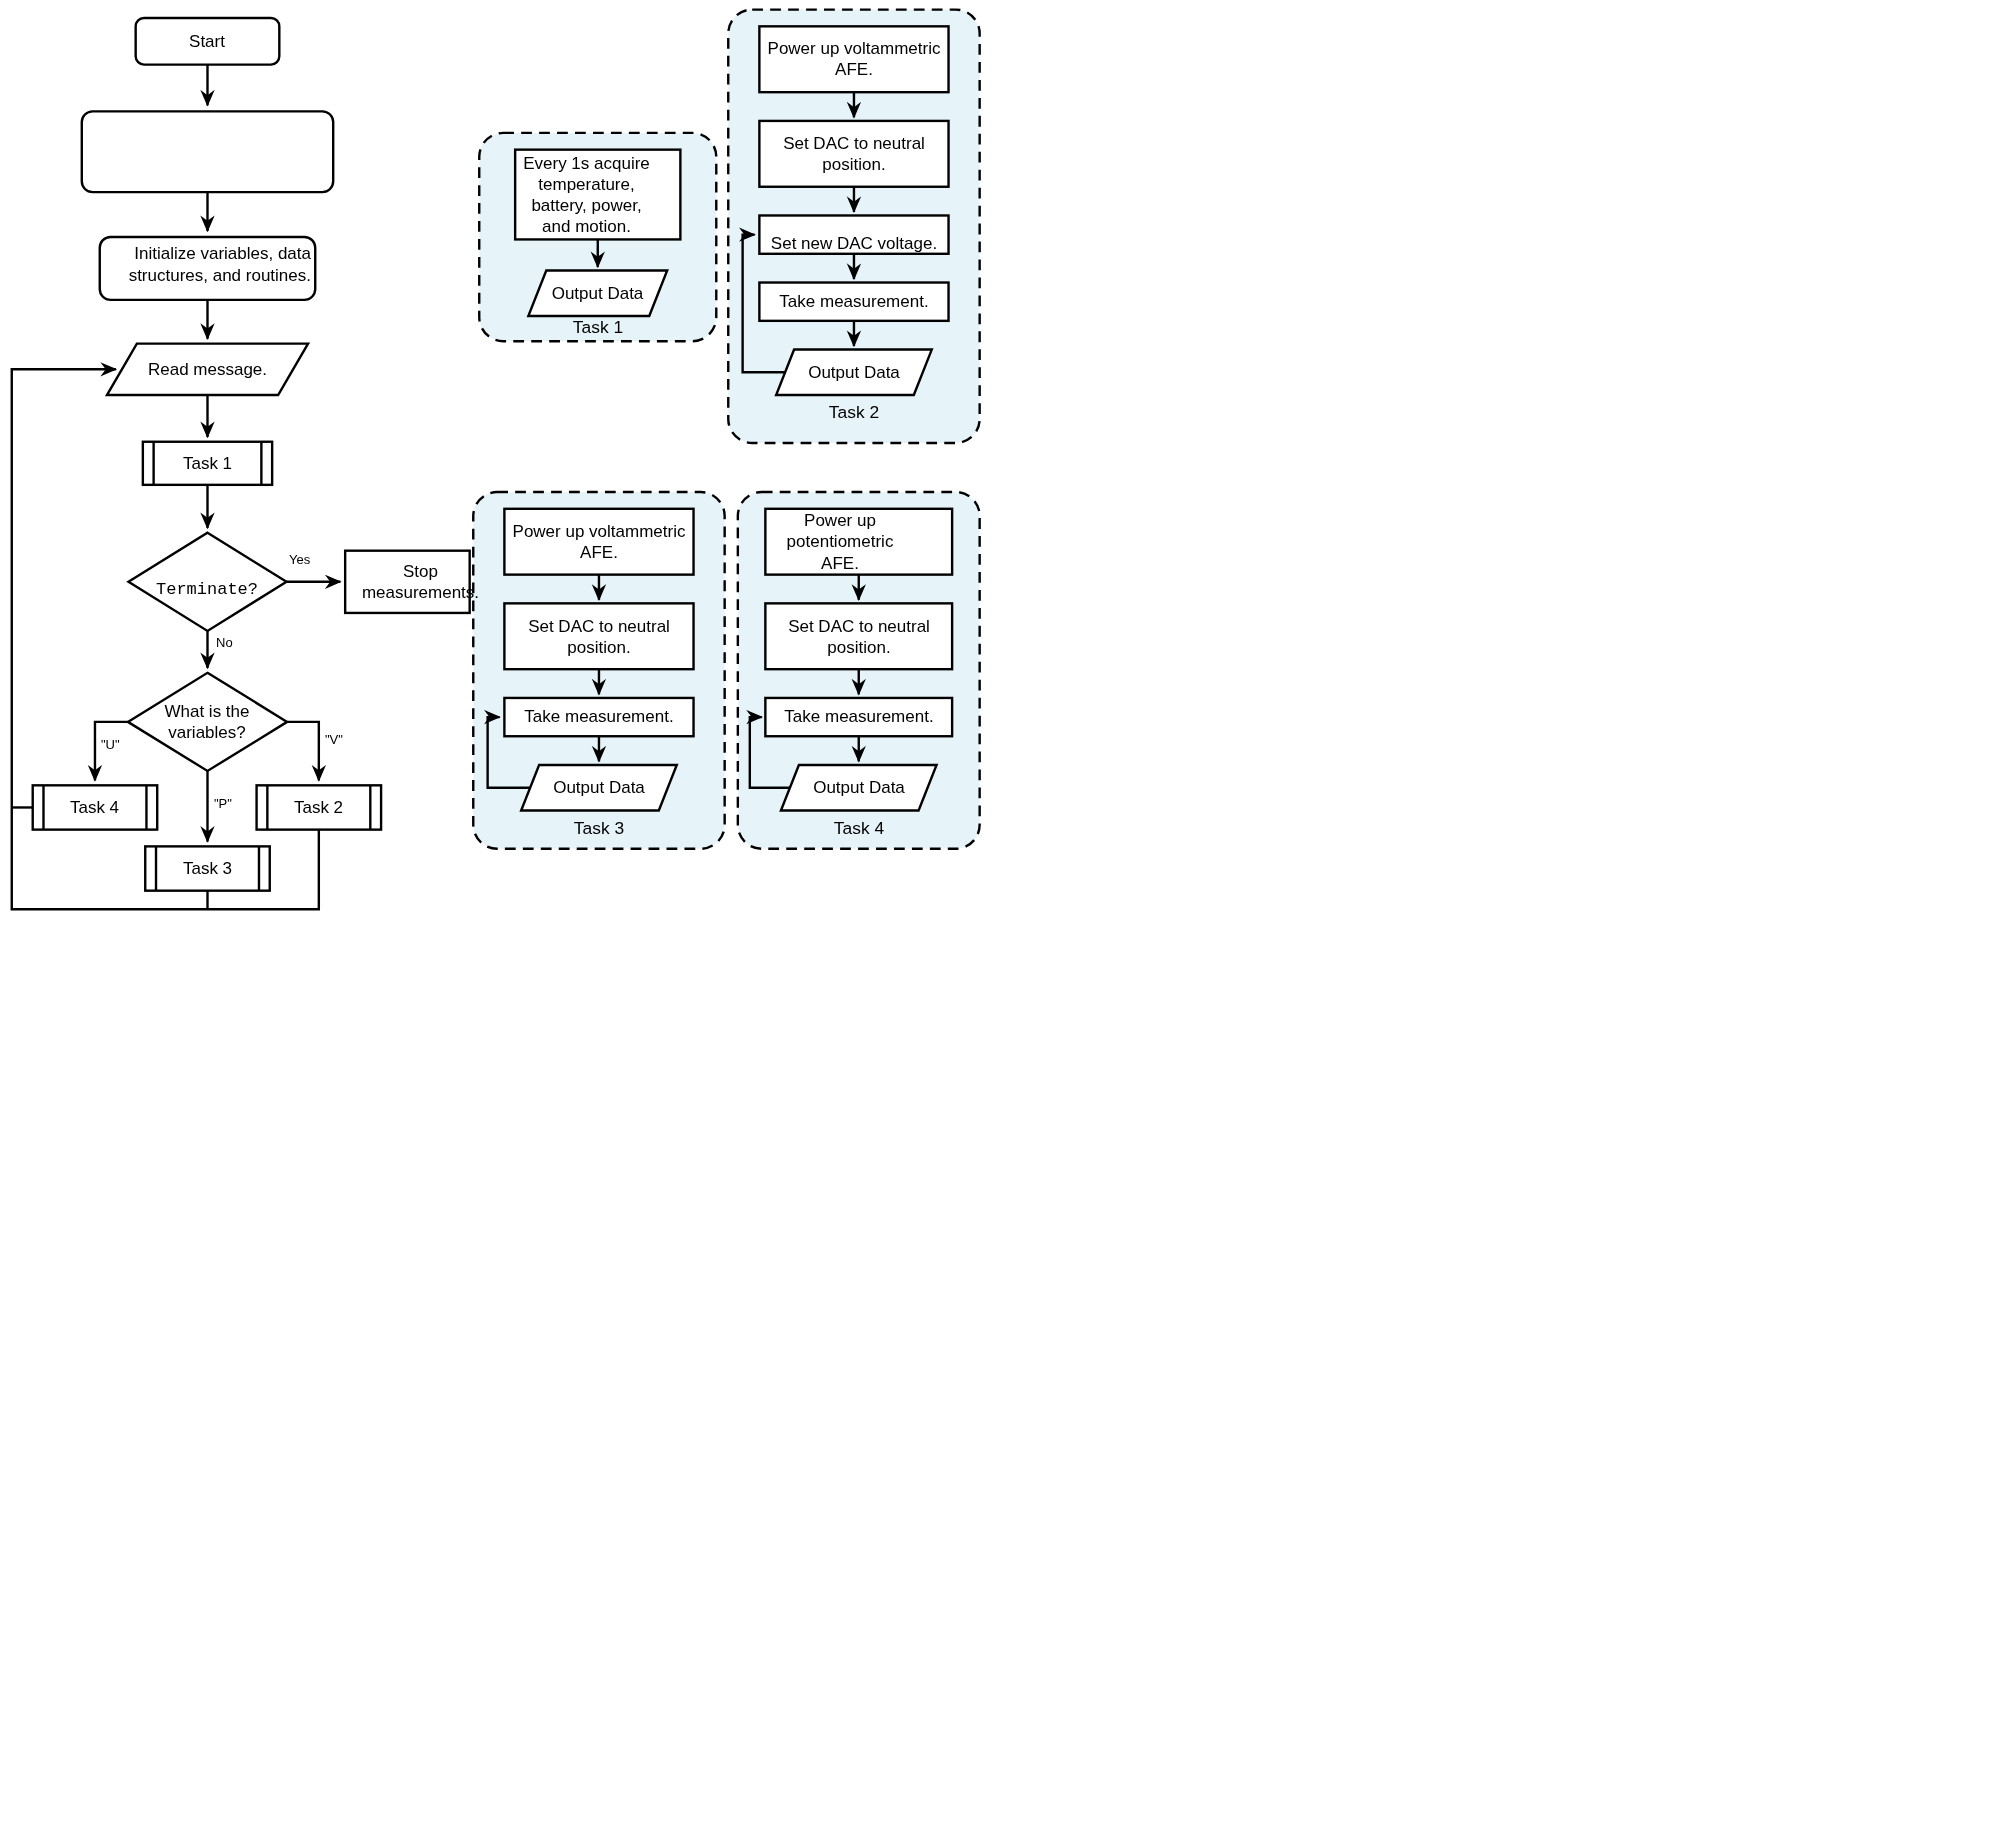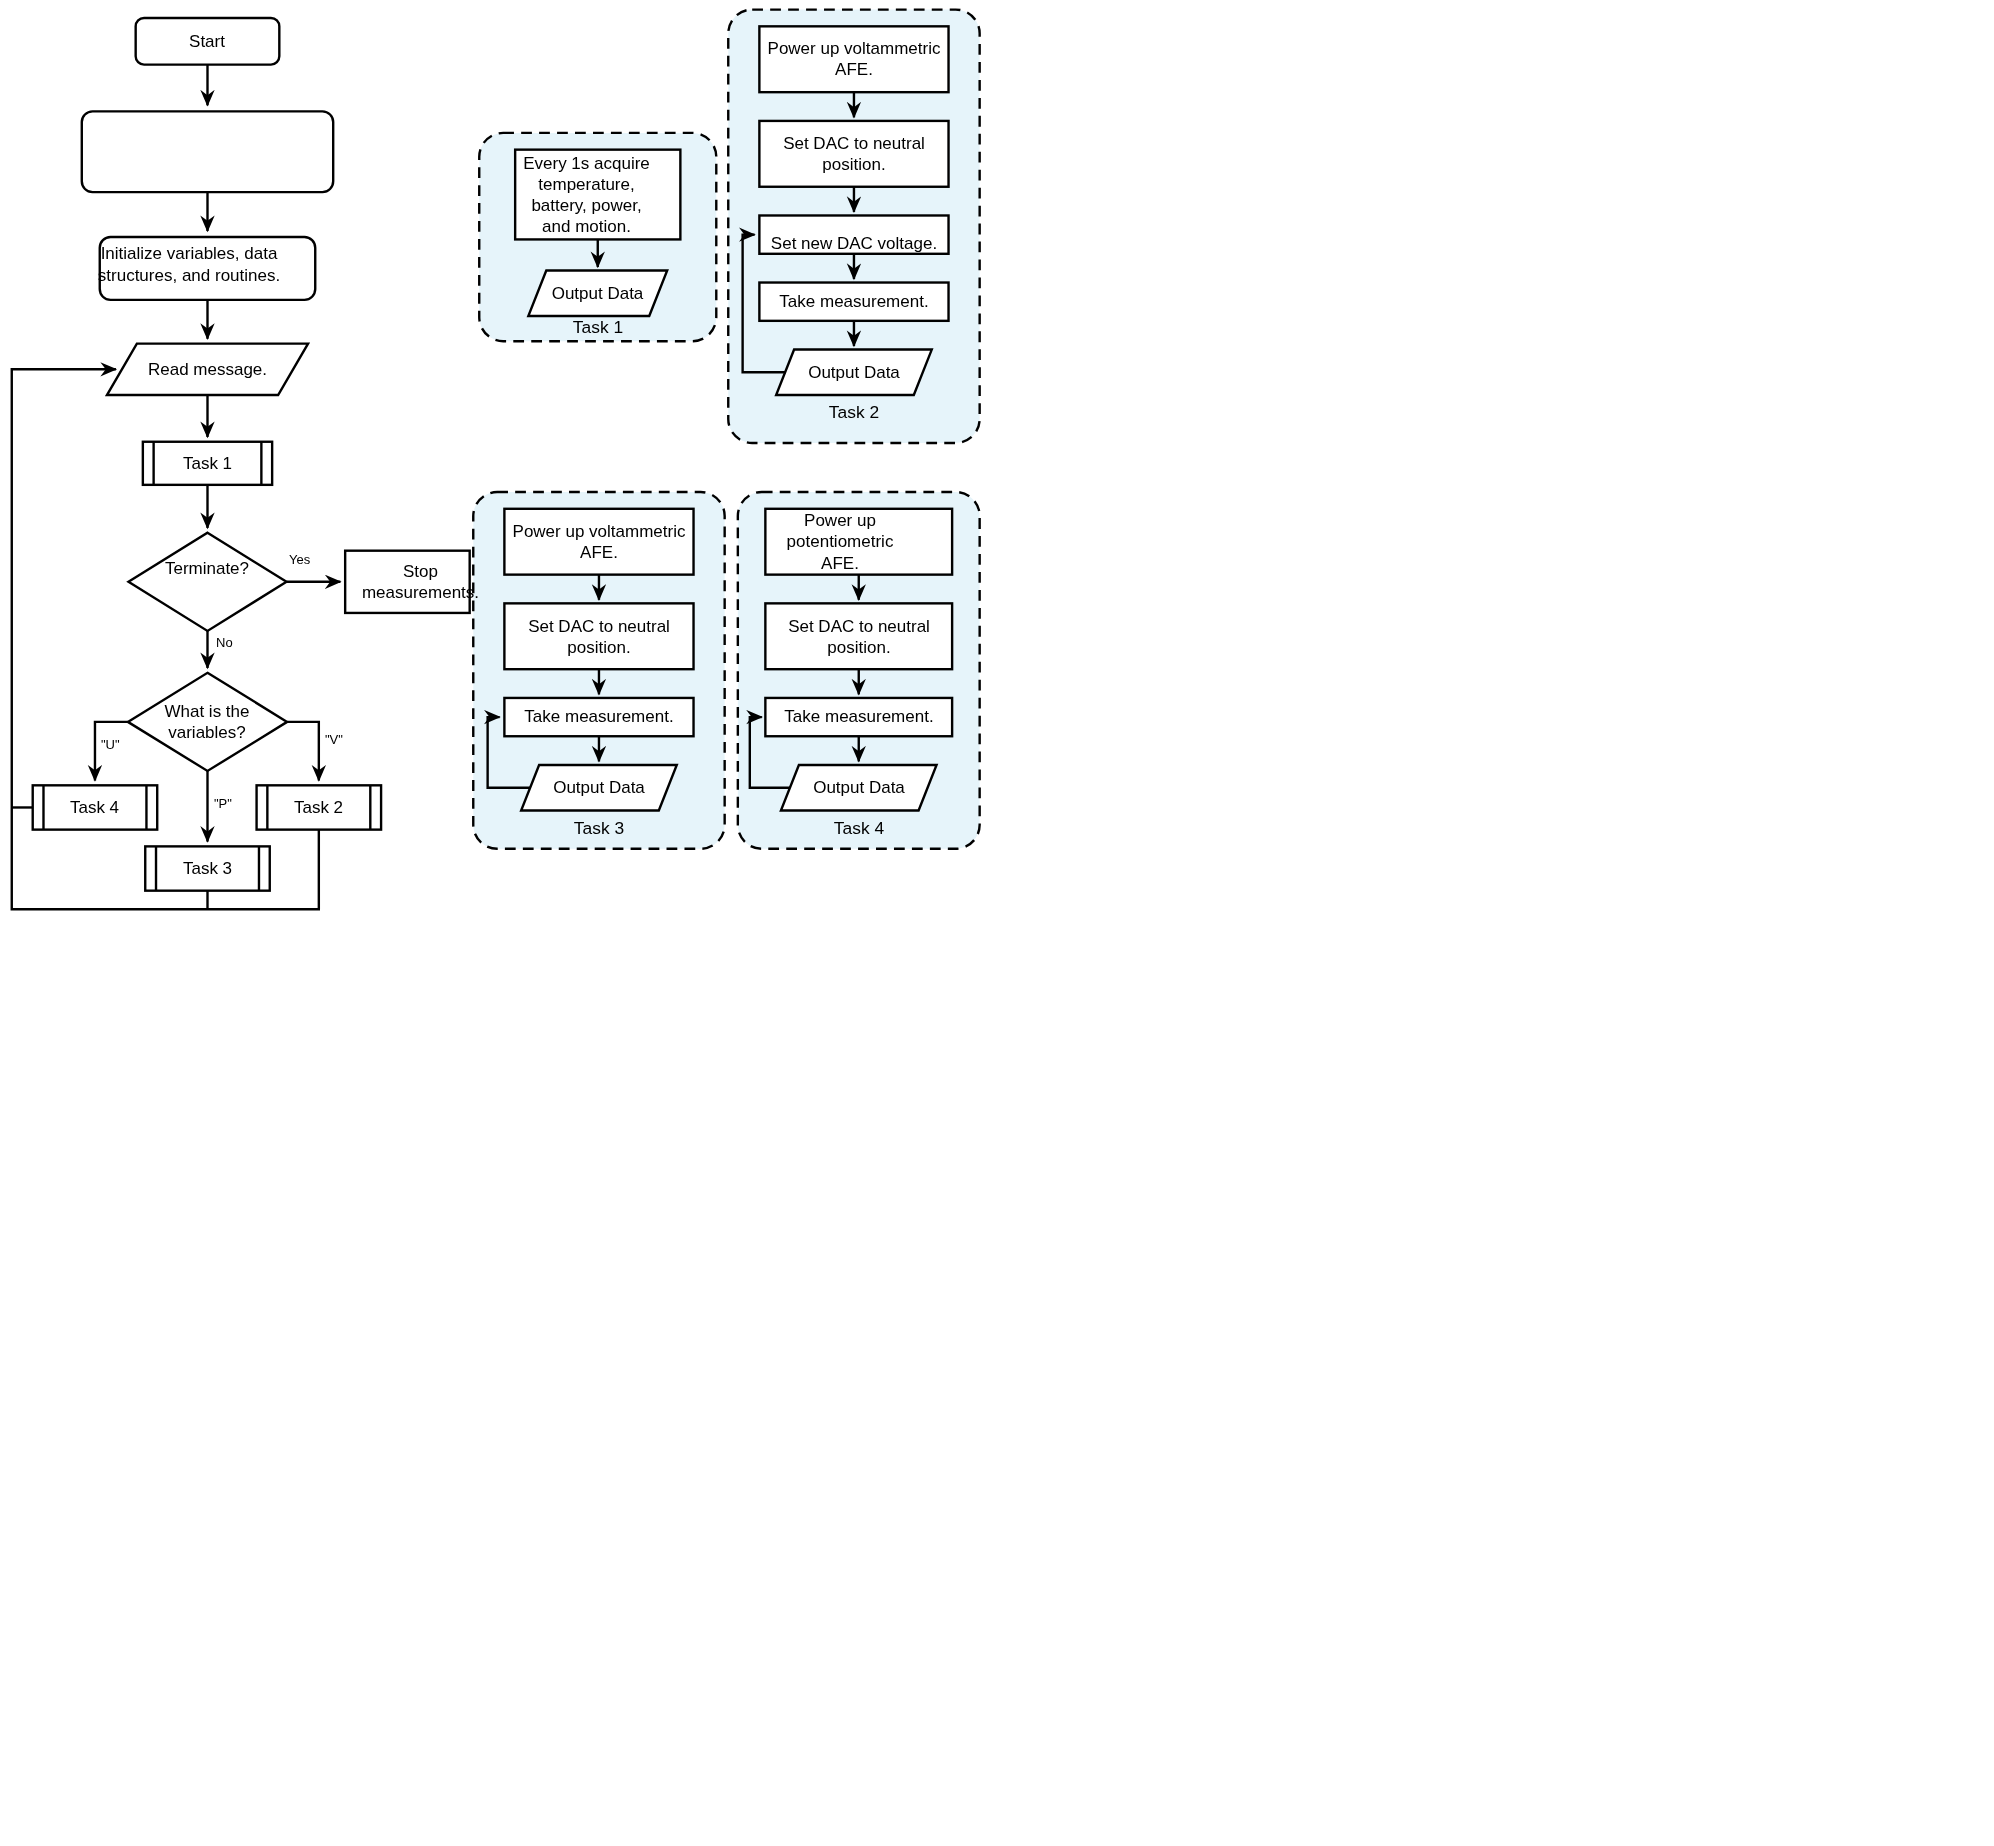--- a/index.html
+++ b/index.html
@@ -97,24 +97,24 @@
   <line x1="1434" y1="960" x2="1434" y2="1002" stroke="#000" stroke-width="4" marker-end="url(#arrow)"></line>
   <rect x="1278" y="1008" width="312" height="110" fill="#fff" stroke="#000" stroke-width="4"></rect>
   <line x1="1434" y1="1118" x2="1434" y2="1160" stroke="#000" stroke-width="4" marker-end="url(#arrow)"></line>
   <rect x="1278" y="1166" width="312" height="64" fill="#fff" stroke="#000" stroke-width="4"></rect>
   <line x1="1434" y1="1230" x2="1434" y2="1272" stroke="#000" stroke-width="4" marker-end="url(#arrow)"></line>
   <polygon points="1334,1278 1564,1278 1534,1354 1304,1354" fill="#fff" stroke="#000" stroke-width="4"></polygon>
   <polyline points="1319,1316 1252,1316 1252,1198 1272,1198" fill="none" stroke="#000" stroke-width="4" marker-end="url(#arrow)"></polyline>
 </svg>
 
 <div class="txt" style="left:135px;top:18px;width:144px;height:47px;">Start</div>
-<div class="txt" style="left:85px;top:237px;width:208px;height:55px;">Initialize variables, data structures, and routines.</div>
+<div class="txt" style="left:103px;top:237px;width:208px;height:55px;text-align:right;">Initialize variables, data structures, and routines.</div>
 <div class="txt" style="left:107px;top:344px;width:201px;height:52px;">Read message.</div>
 <div class="txt" style="left:143px;top:442px;width:129px;height:43px;">Task 1</div>
-<div class="txt" style="left:128px;top:520px;width:158px;height:98px;">Terminate?</div>
+<div class="txt" style="left:128px;top:541px;width:158px;height:98px;font-family:Liberation Mono, monospace;">Terminate?</div>
 <div class="lbl" style="left:289px;top:553px;">Yes</div>
 <div class="lbl" style="left:216px;top:636px;">No</div>
 <div class="txt" style="left:345px;top:551px;width:151px;height:62px;">Stop measurements.</div>
 <div class="txt" style="left:138px;top:673px;width:138px;height:98px;">What is the variables?</div>
 <div class="lbl" style="left:101px;top:738px;">"U"</div>
 <div class="lbl" style="left:214px;top:797px;">"P"</div>
 <div class="lbl" style="left:325px;top:733px;">"V"</div>
 <div class="txt" style="left:32px;top:786px;width:125px;height:44px;">Task 4</div>
 <div class="txt" style="left:145px;top:847px;width:125px;height:44px;">Task 3</div>
 <div class="txt" style="left:256px;top:786px;width:125px;height:44px;">Task 2</div>

